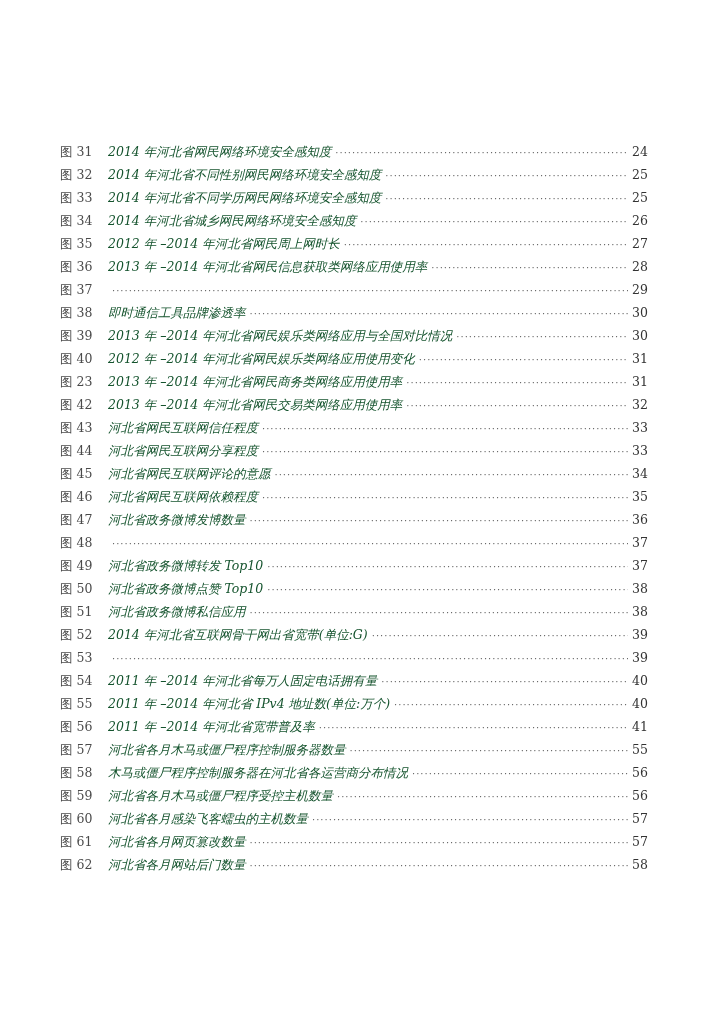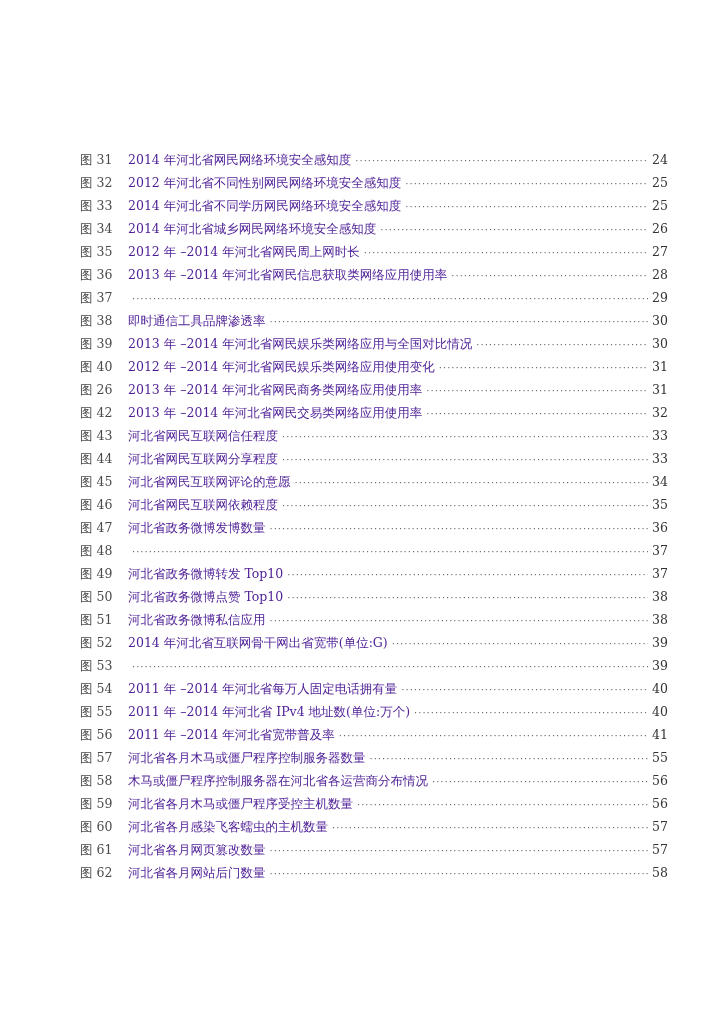--- a/index.html
+++ b/index.html
@@ -1,40 +1,40 @@
 <!DOCTYPE html>
 <html><head>
 <meta charset="utf-8">
 <style>
   html, body { margin: 0; padding: 0; background: #ffffff; }
   body { width: 724px; height: 1024px; position: relative; overflow: hidden;
          font-family: "DejaVu Serif", "Liberation Serif", serif; color: #3a3a3a; }
-  .toc { position: absolute; left: 80px; top: 140px; width: 588px; margin-top: 8px; }
+  .toc { position: absolute; left: 60px; top: 140px; width: 588px; }
   .row { display: flex; align-items: baseline; height: 23px; line-height: 23px;
          font-size: 12.5px; white-space: nowrap; }
   .fig { width: 48px; flex: 0 0 48px; color: #4a4a4a; }
-  .title { flex: 0 0 auto; color: #4c1d95; }
+  .title { flex: 0 0 auto; color: #14532d; font-style: italic; }
   .dots { flex: 1 1 auto; overflow: hidden; margin: 0 4px; color: #555;
           letter-spacing: 1px; font-size: 10px; }
   .dots::before { content: "································································································································"; }
   .page { flex: 0 0 auto; text-align: center; min-width: 14px; color: #333; }
 </style>
 </head>
 <body>
 
 <div class="toc" id="toc">
     <div class="row">
       <span class="fig">图 31</span>
       <span class="title">2014 年河北省网民网络环境安全感知度</span>
       <span class="dots"></span>
       <span class="page">24</span>
     </div>
     <div class="row">
       <span class="fig">图 32</span>
-      <span class="title">2012 年河北省不同性别网民网络环境安全感知度</span>
+      <span class="title">2014 年河北省不同性别网民网络环境安全感知度</span>
       <span class="dots"></span>
       <span class="page">25</span>
     </div>
     <div class="row">
       <span class="fig">图 33</span>
       <span class="title">2014 年河北省不同学历网民网络环境安全感知度</span>
       <span class="dots"></span>
       <span class="page">25</span>
     </div>
     <div class="row">
@@ -72,21 +72,21 @@
       <span class="dots"></span>
       <span class="page">30</span>
     </div>
     <div class="row">
       <span class="fig">图 40</span>
       <span class="title">2012 年 –2014 年河北省网民娱乐类网络应用使用变化</span>
       <span class="dots"></span>
       <span class="page">31</span>
     </div>
     <div class="row">
-      <span class="fig">图 26</span>
+      <span class="fig">图 23</span>
       <span class="title">2013 年 –2014 年河北省网民商务类网络应用使用率</span>
       <span class="dots"></span>
       <span class="page">31</span>
     </div>
     <div class="row">
       <span class="fig">图 42</span>
       <span class="title">2013 年 –2014 年河北省网民交易类网络应用使用率</span>
       <span class="dots"></span>
       <span class="page">32</span>
     </div>

